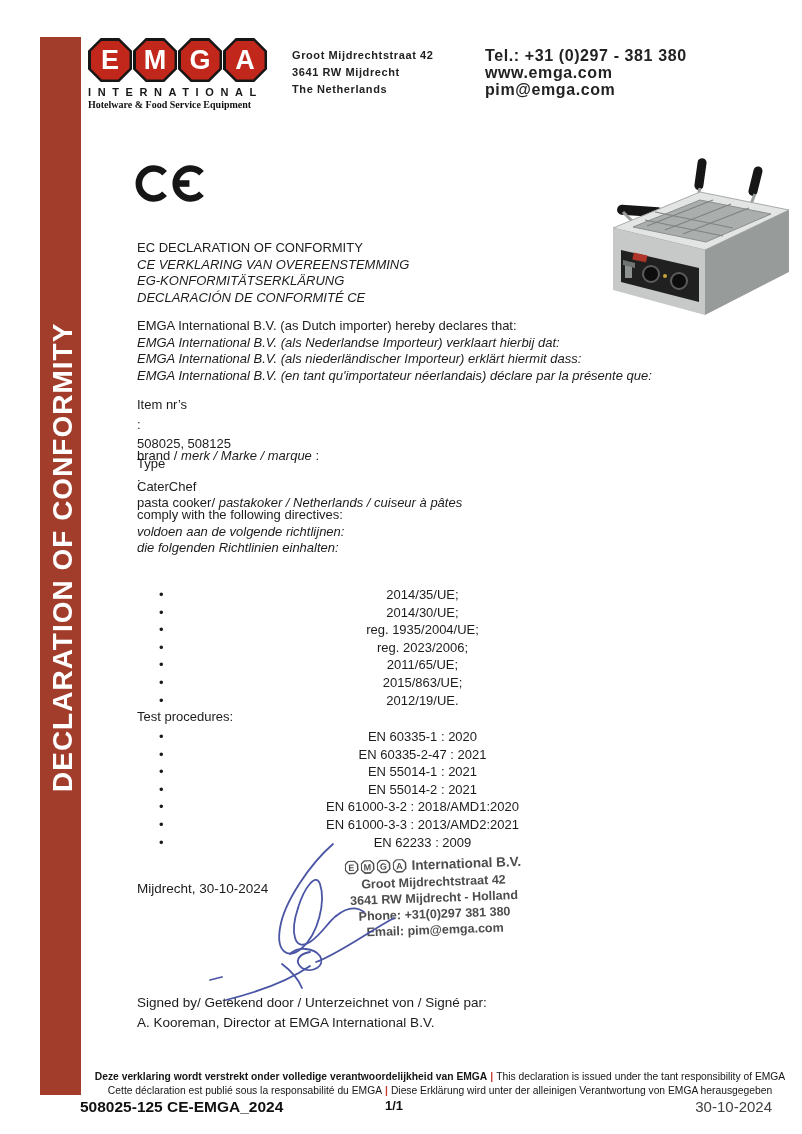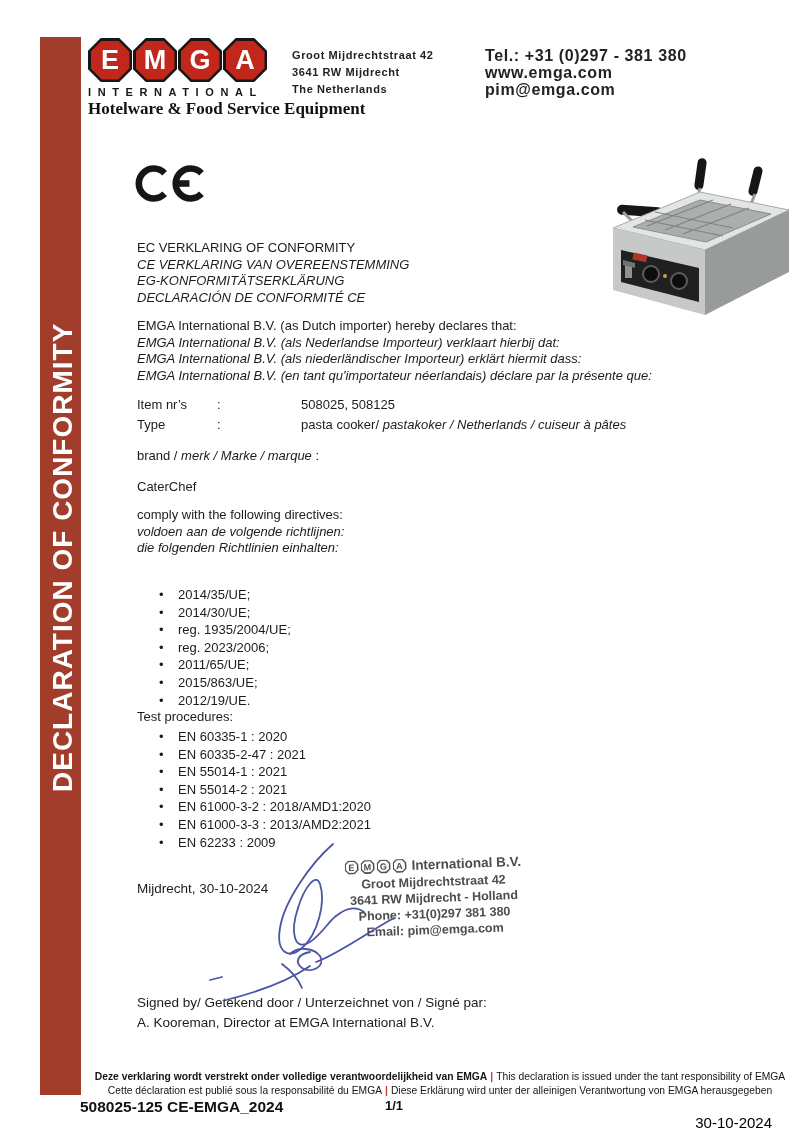--- a/index.html
+++ b/index.html
@@ -14,43 +14,43 @@
   
   .logo { position:absolute; left:88px; top:38px; width:182px; }
   .oct-row { display:flex; gap:1px; }
   .oct { position:relative; width:44px; height:44px; flex:0 0 auto; }
   .oct .o-out { position:absolute; inset:0; background:#161616;
     clip-path:polygon(29% 0,71% 0,100% 29%,100% 71%,71% 100%,29% 100%,0 71%,0 29%); }
   .oct .o-in { position:absolute; inset:2.5px; background:#C1271B;
     clip-path:polygon(29% 0,71% 0,100% 29%,100% 71%,71% 100%,29% 100%,0 71%,0 29%);
     display:flex; align-items:center; justify-content:center; color:#fff; font-weight:bold; font-size:27px; }
   .logo-sub { margin-top:4px; font-size:11px; letter-spacing:6.6px; color:#171717; white-space:nowrap;font-weight:bold; }
-  .logo-tag { margin-top:1px; font-family:"Liberation Serif",serif; font-weight:bold; font-size:17px; color:#111; white-space:nowrap; }
+  .logo-tag { margin-top:1px; font-family:"Liberation Serif",serif; font-weight:bold; font-size:10px; color:#111; white-space:nowrap; }
 
   .addr { position:absolute; left:292px; top:47px; font-size:11px; font-weight:bold; letter-spacing:.6px; line-height:17px; color:#222; }
   .contact { position:absolute; left:485px; top:47px; font-size:16px; font-weight:bold; letter-spacing:.6px; line-height:17px; color:#222; }
 
   .ce { position:absolute; left:135px; top:165px; }
 
   .product { position:absolute; left:603px; top:150px; }
 
   .body-col { position:absolute; left:137px; width:530px; font-size:13px; line-height:16.5px; color:#1c1c1c; }
   .i { font-style:italic; }
   .titles { top:240px; }
   .decl { top:318px; }
   .kv { top:395px; line-height:19.5px; }
-  .kv-row { display:flex; }
+  .kv-row { display:flex;flex-direction:column; }
   .kv-label { width:80px; flex:0 0 auto; }
   .kv-colon { width:84px; flex:0 0 auto; }
   .brand-line { top:448px; }
   .brand-val { top:479px; }
   .comply { top:507px; }
 
   ul.blist { list-style:none; }
-  li.bli { position:relative; padding-left:41px; line-height:17.6px; }
+  li.bli { position:relative; padding-left:41px; line-height:17.6px;text-align:center; }
   li.bli::before { content:"•"; position:absolute; left:22px; top:0; font-size:13px; }
   .directives { top:586px; }
   .testlabel { top:709px; }
   .tests { top:728px; }
 
   .place-date { position:absolute; left:137px; top:881px; font-size:13.5px; }
 
   
   .stamp { position:absolute; left:334px; top:857px; width:200px; transform:rotate(-2deg);
     color:#4d4d4d; text-align:center; font-weight:bold; }
@@ -67,21 +67,21 @@
   .signature { position:absolute; left:198px; top:836px; z-index:3; }
 
   .signedby { position:absolute; left:137px; top:993px; font-size:13.5px; line-height:19.5px; }
 
   
   .notice { position:absolute; left:90px; top:1070px; width:700px; text-align:center; font-size:10.3px; line-height:14px; color:#151515; }
   .notice .b { font-weight:bold;margin-top:17px; }
   .sep { color:#C43C2E; margin:0 3px; font-weight:bold; }
   .docref { position:absolute; left:80px; top:1098px; font-size:15.5px; font-weight:bold; color:#111; }
   .pagenum { position:absolute; left:385px; top:1098px; font-size:13px; font-weight:bold; color:#111; }
-  .docdate { position:absolute; right:30px; top:1098px; font-size:15px; color:#000000;margin-top:16px; }
+  .docdate { position:absolute; right:30px; top:1098px; font-size:15px; color:#404040; }
 </style>
 </head>
 <body>
 
 <div class="page">
 
   <div class="ribbon"></div>
   <div class="ribbon-text">DECLARATION OF CONFORMITY</div>
 
   <div class="logo">
@@ -153,21 +153,21 @@
     <circle cx="48" cy="124" r="8" fill="#0d0d0d" stroke="#5c5c5c" stroke-width="2"></circle>
     <circle cx="76" cy="131" r="8" fill="#0d0d0d" stroke="#5c5c5c" stroke-width="2"></circle>
     <circle cx="62" cy="126" r="2" fill="#caa23a"></circle>
     <rect x="30" y="104" width="14" height="7" fill="#b0342a" transform="rotate(12 37 107)"></rect>
 
     <rect x="22" y="112" width="7" height="16" fill="#8d9190"></rect>
     <path d="M20 110 L32 113 L32 118 L20 115 Z" fill="#6f7372"></path>
   </svg>
 
   <div class="body-col titles">
-    <div>EC VERKLARING OF CONFORMITY</div>
+    <div>EC DECLARATION OF CONFORMITY</div>
     <div class="i">CE VERKLARING VAN OVEREENSTEMMING</div>
     <div class="i">EG-KONFORMITÄTSERKLÄRUNG</div>
     <div class="i">DECLARACIÓN DE CONFORMITÉ CE</div>
   </div>
 
   <div class="body-col decl">
     <div>EMGA International B.V. (as Dutch importer) hereby declares that:</div>
     <div class="i">EMGA International B.V. (als Nederlandse Importeur) verklaart hierbij dat:</div>
     <div class="i">EMGA International B.V. (als niederländischer Importeur) erklärt hiermit dass:</div>
     <div class="i">EMGA International B.V. (en tant qu'importateur néerlandais) déclare par la présente que:</div>

